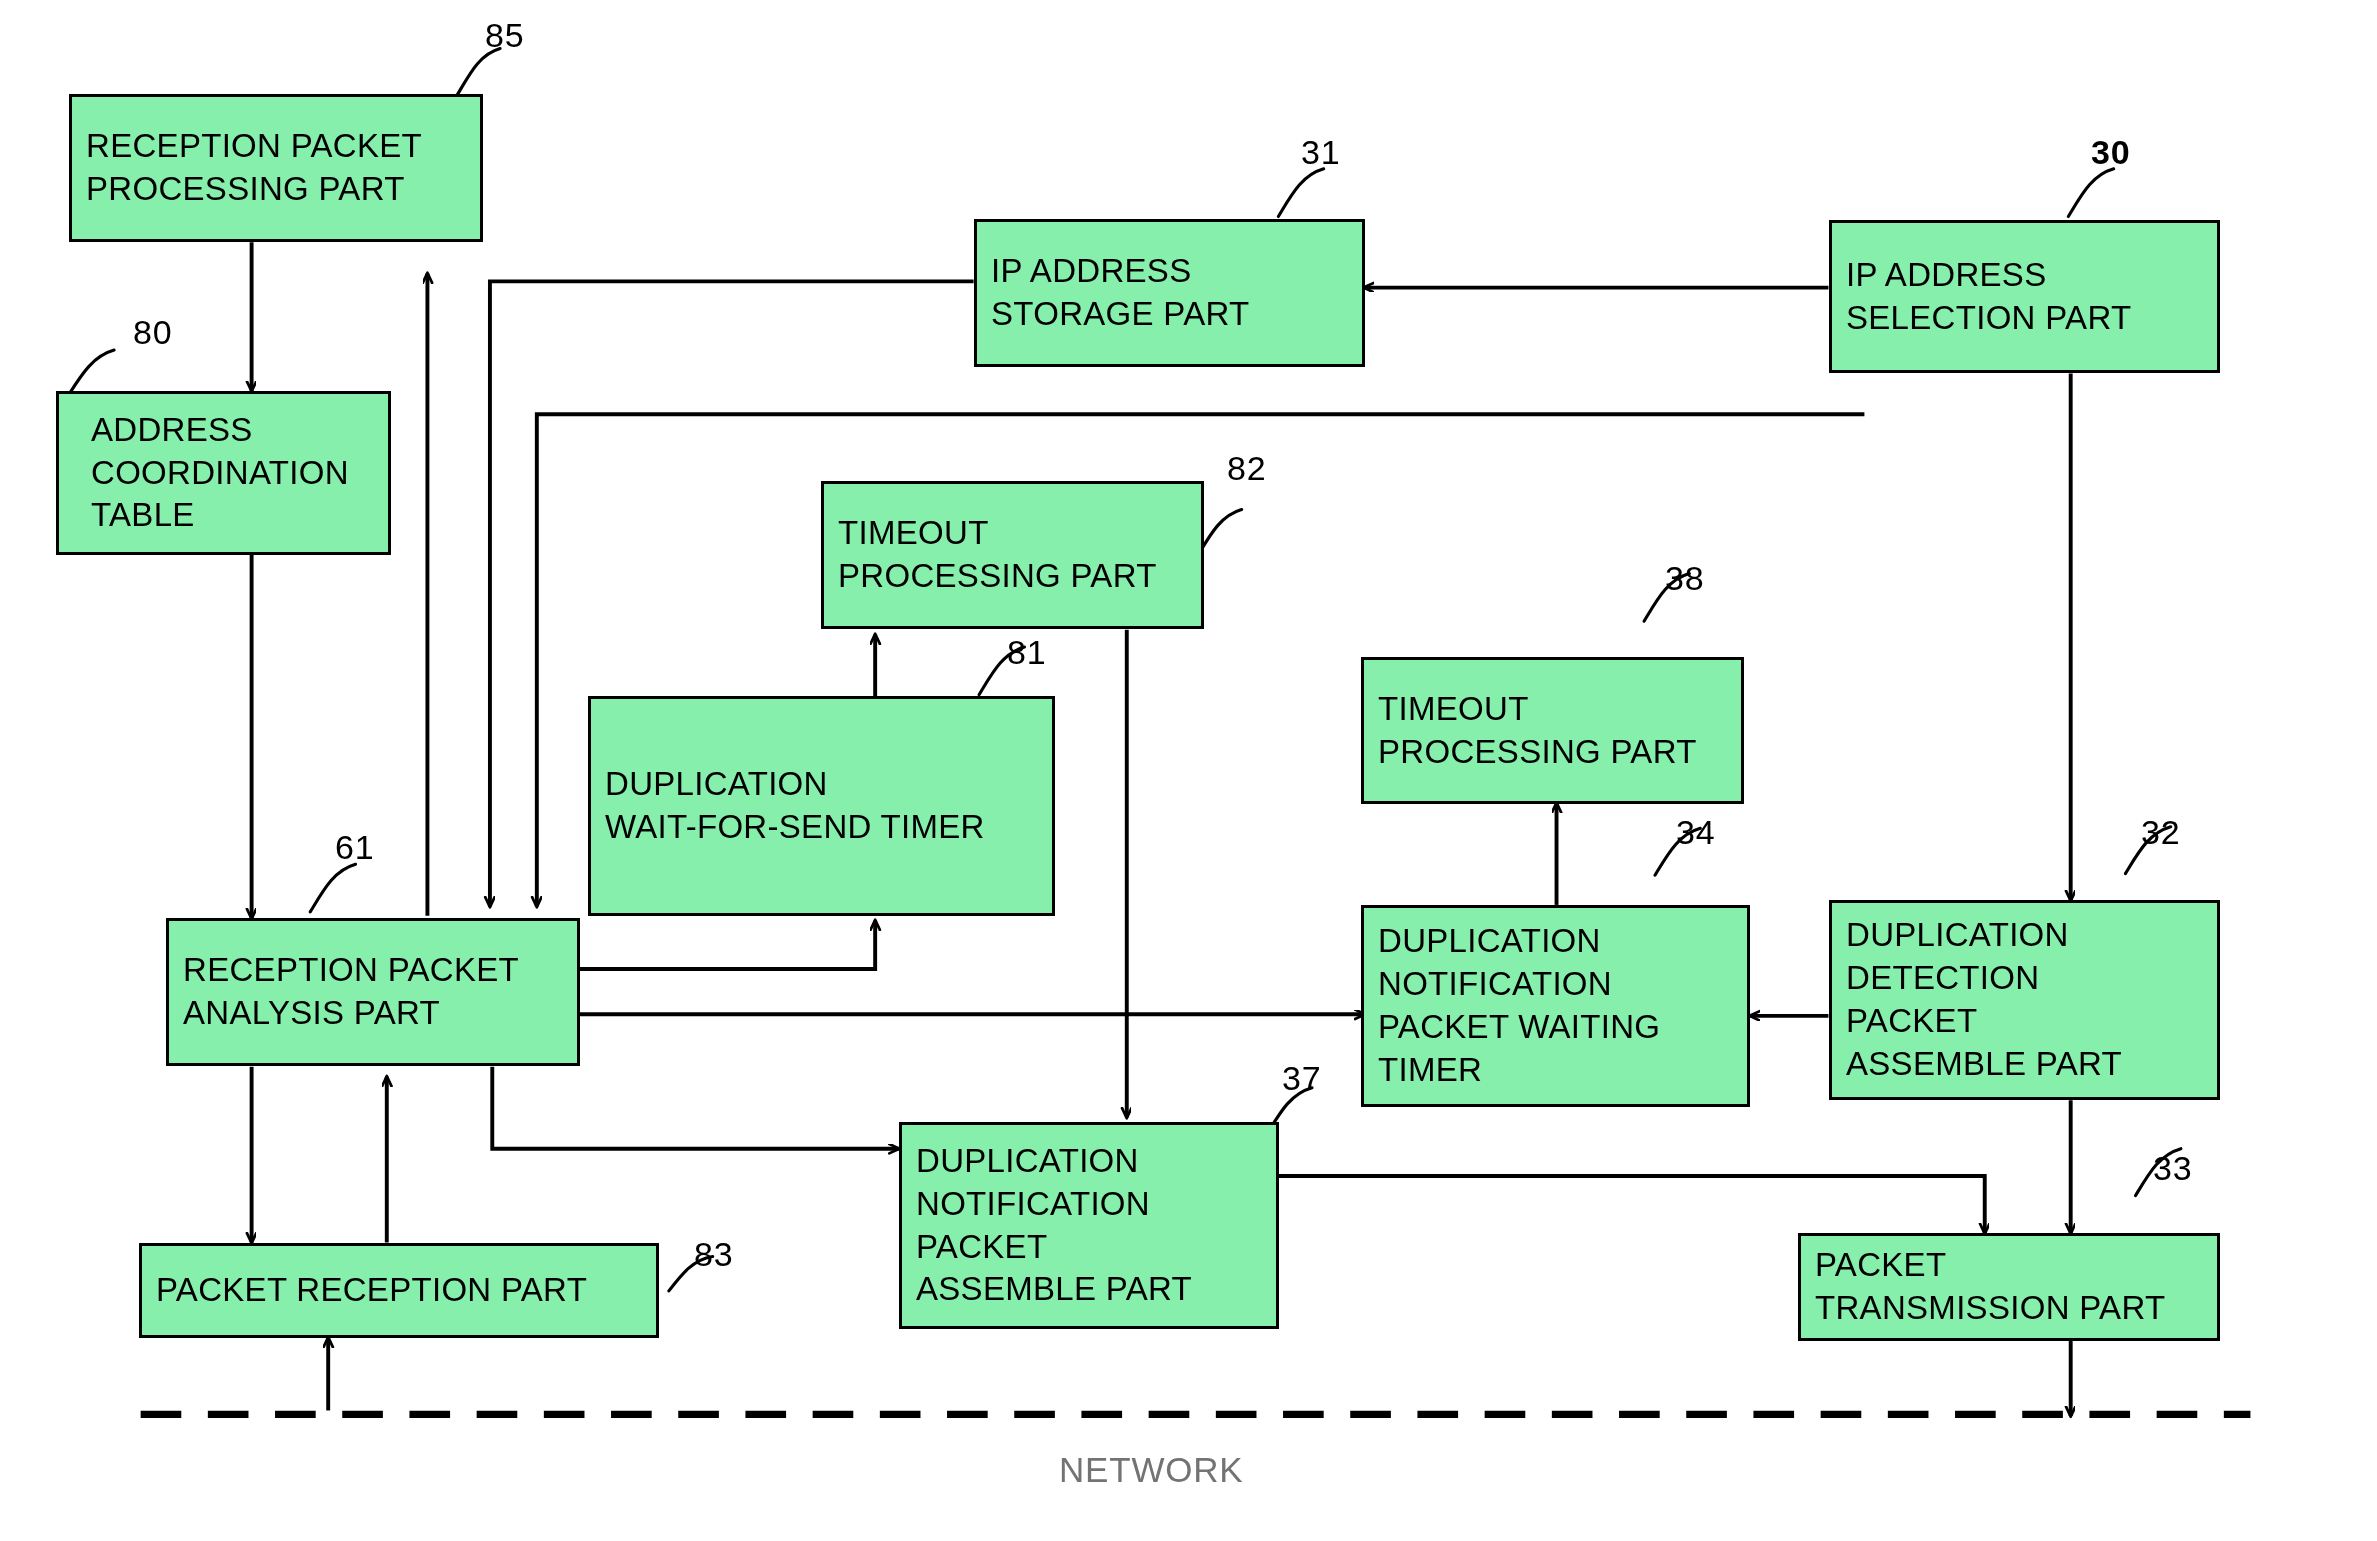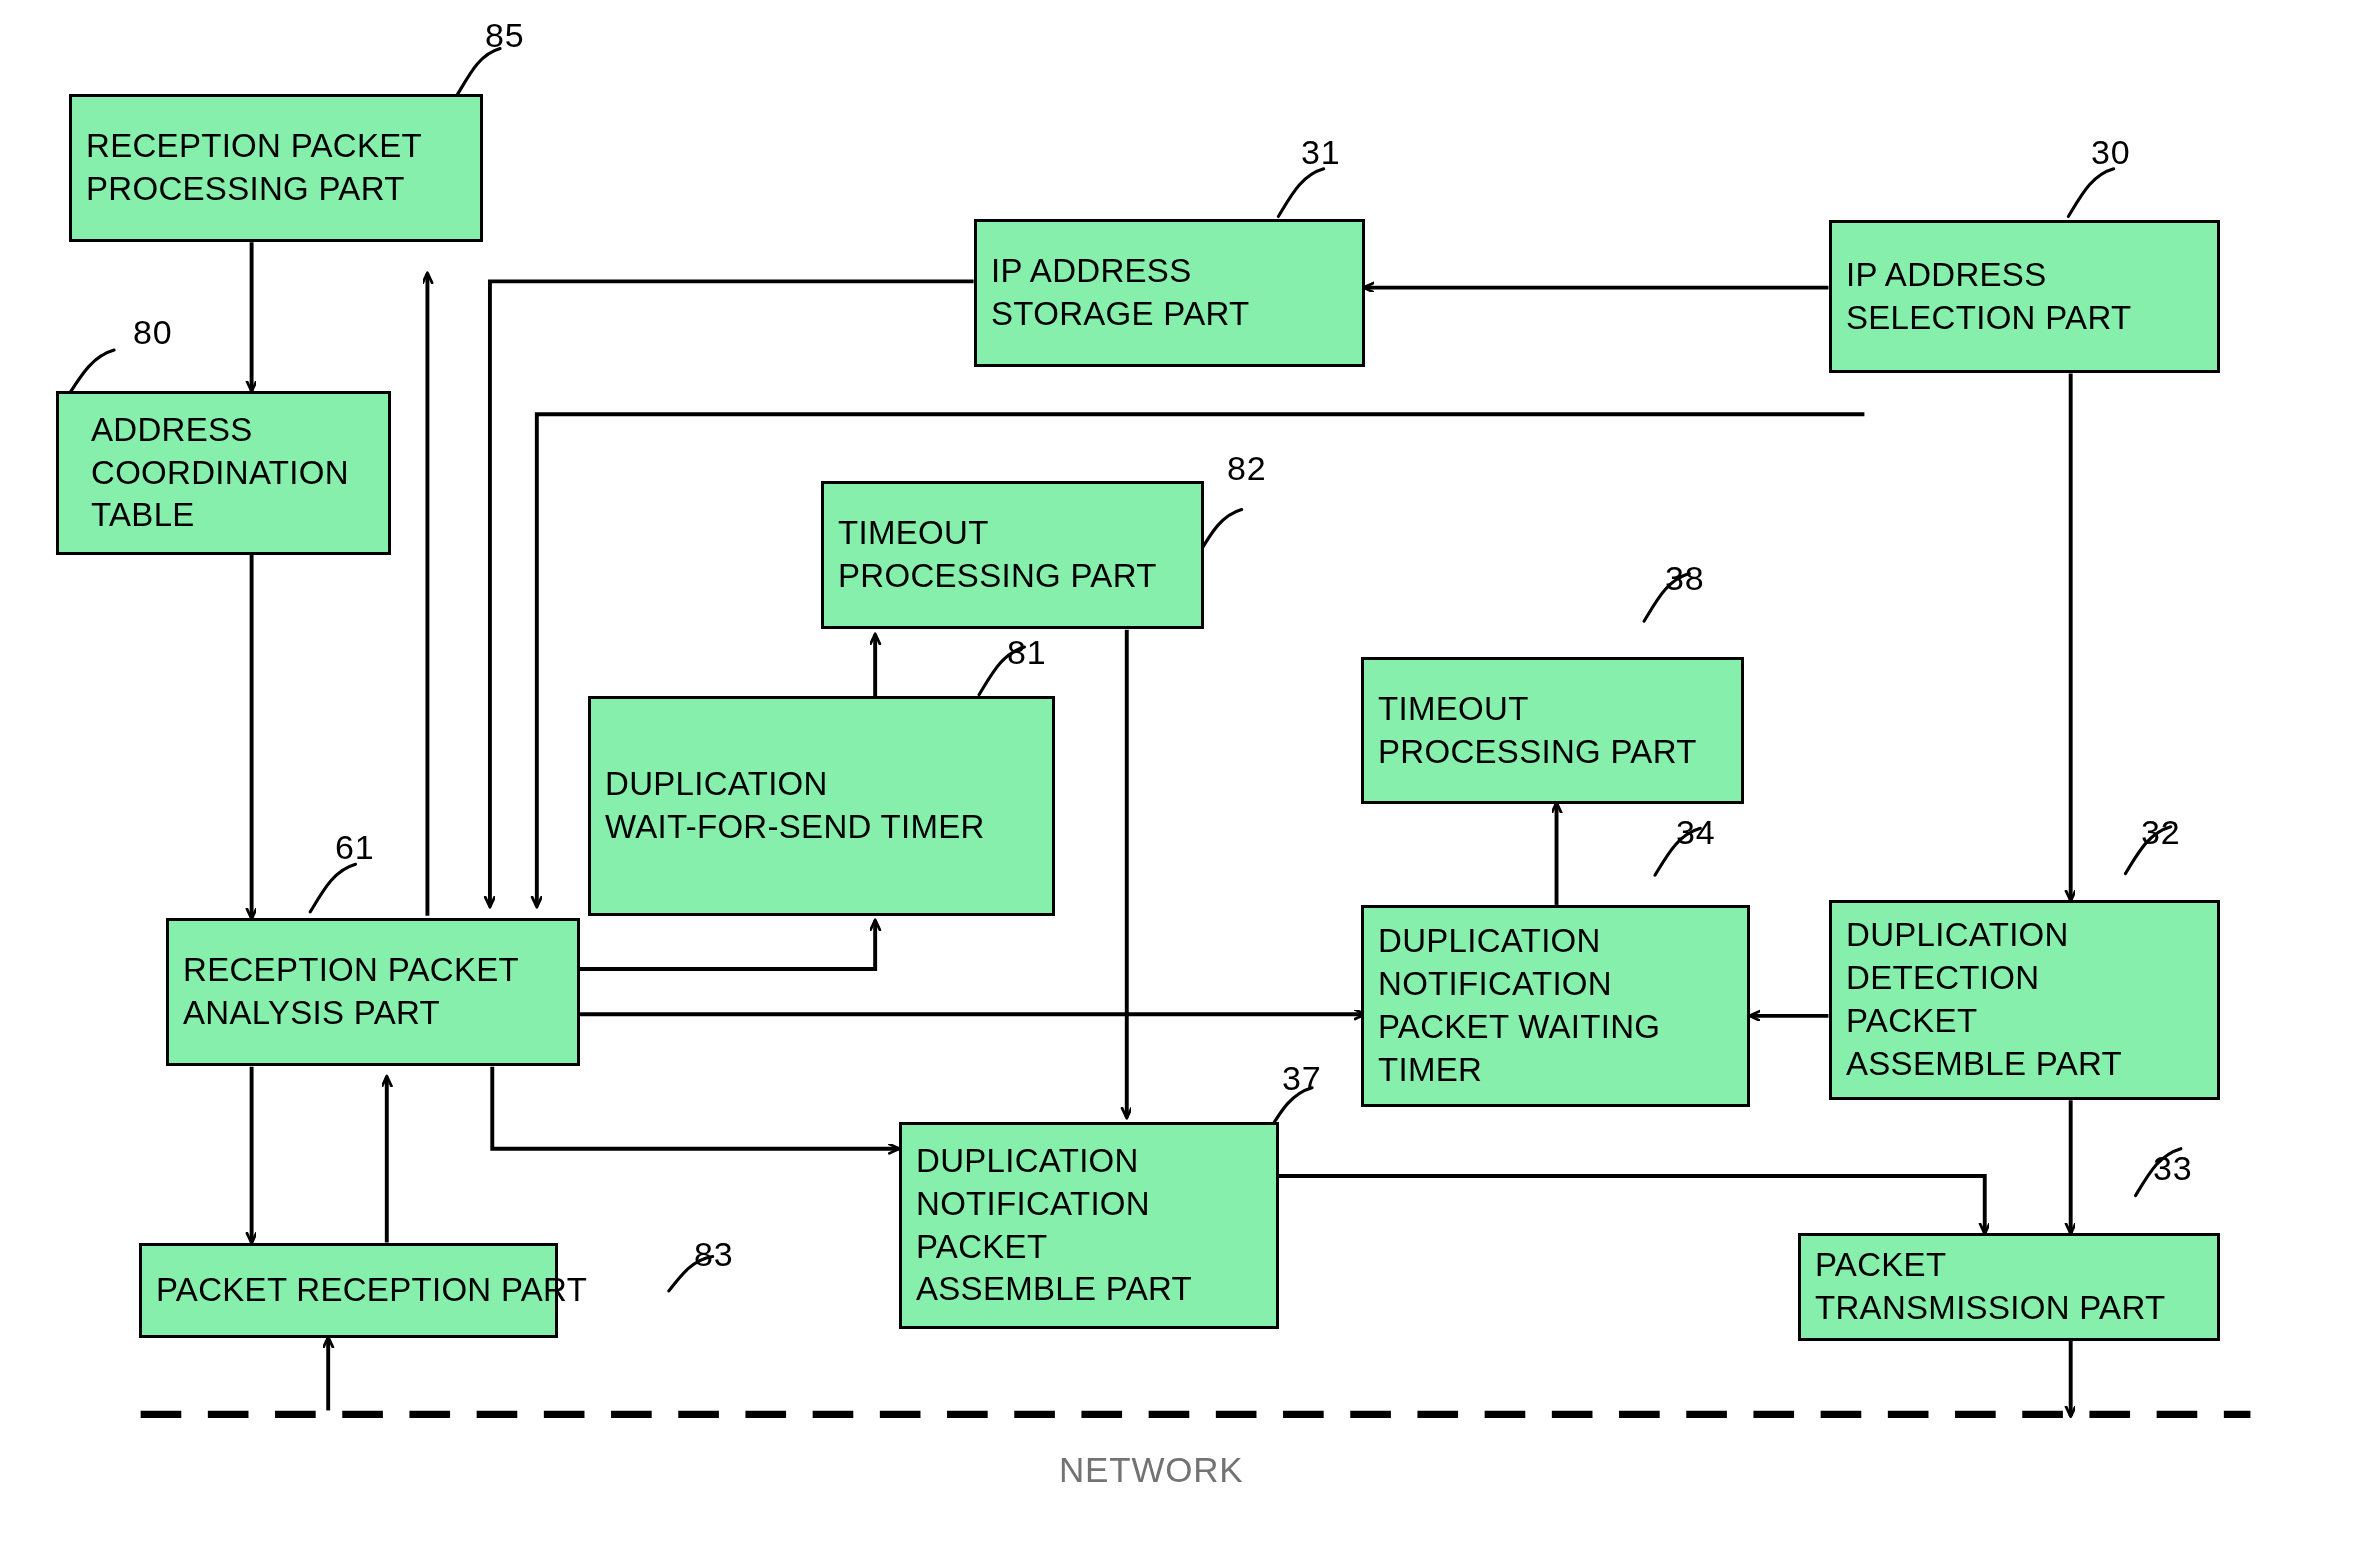--- a/index.html
+++ b/index.html
@@ -139,21 +139,21 @@
     <div class="line">TABLE</div>
   </div>
   <div class="ref" style="left:133px; top:313px;">80</div>
 
   <div class="box" style="left:166px; top:918px; width:414px; height:148px;">
     <div class="line">RECEPTION PACKET</div>
     <div class="line">ANALYSIS PART</div>
   </div>
   <div class="ref" style="left:335px; top:828px;">61</div>
 
-  <div class="box" style="left:139px; top:1243px; width:419px; height:95px;">
+  <div class="box" style="left:139px; top:1243px; width:520px; height:95px;">
     <div class="line">PACKET RECEPTION PART</div>
   </div>
   <div class="ref" style="left:694px; top:1235px;">83</div>
 
   <div class="box" style="left:821px; top:481px; width:383px; height:148px;">
     <div class="line">TIMEOUT</div>
     <div class="line">PROCESSING PART</div>
   </div>
   <div class="ref" style="left:1227px; top:449px;">82</div>
 
@@ -188,21 +188,21 @@
   <div class="box" style="left:974px; top:219px; width:391px; height:148px;">
     <div class="line">IP ADDRESS</div>
     <div class="line">STORAGE PART</div>
   </div>
   <div class="ref" style="left:1301px; top:133px;">31</div>
 
   <div class="box" style="left:1829px; top:220px; width:391px; height:153px;">
     <div class="line">IP ADDRESS</div>
     <div class="line">SELECTION PART</div>
   </div>
-  <div class="ref" style="left:2091px; top:133px;">30</div>
+  <div class="ref" style="left:2091px; top:133px;font-weight:bold;">30</div>
 
   <div class="box" style="left:1829px; top:900px; width:391px; height:200px;">
     <div class="line">DUPLICATION</div>
     <div class="line">DETECTION</div>
     <div class="line">PACKET</div>
     <div class="line">ASSEMBLE PART</div>
   </div>
   <div class="ref" style="left:2141px; top:813px;">32</div>
 
   <div class="box" style="left:1798px; top:1233px; width:422px; height:108px;">

